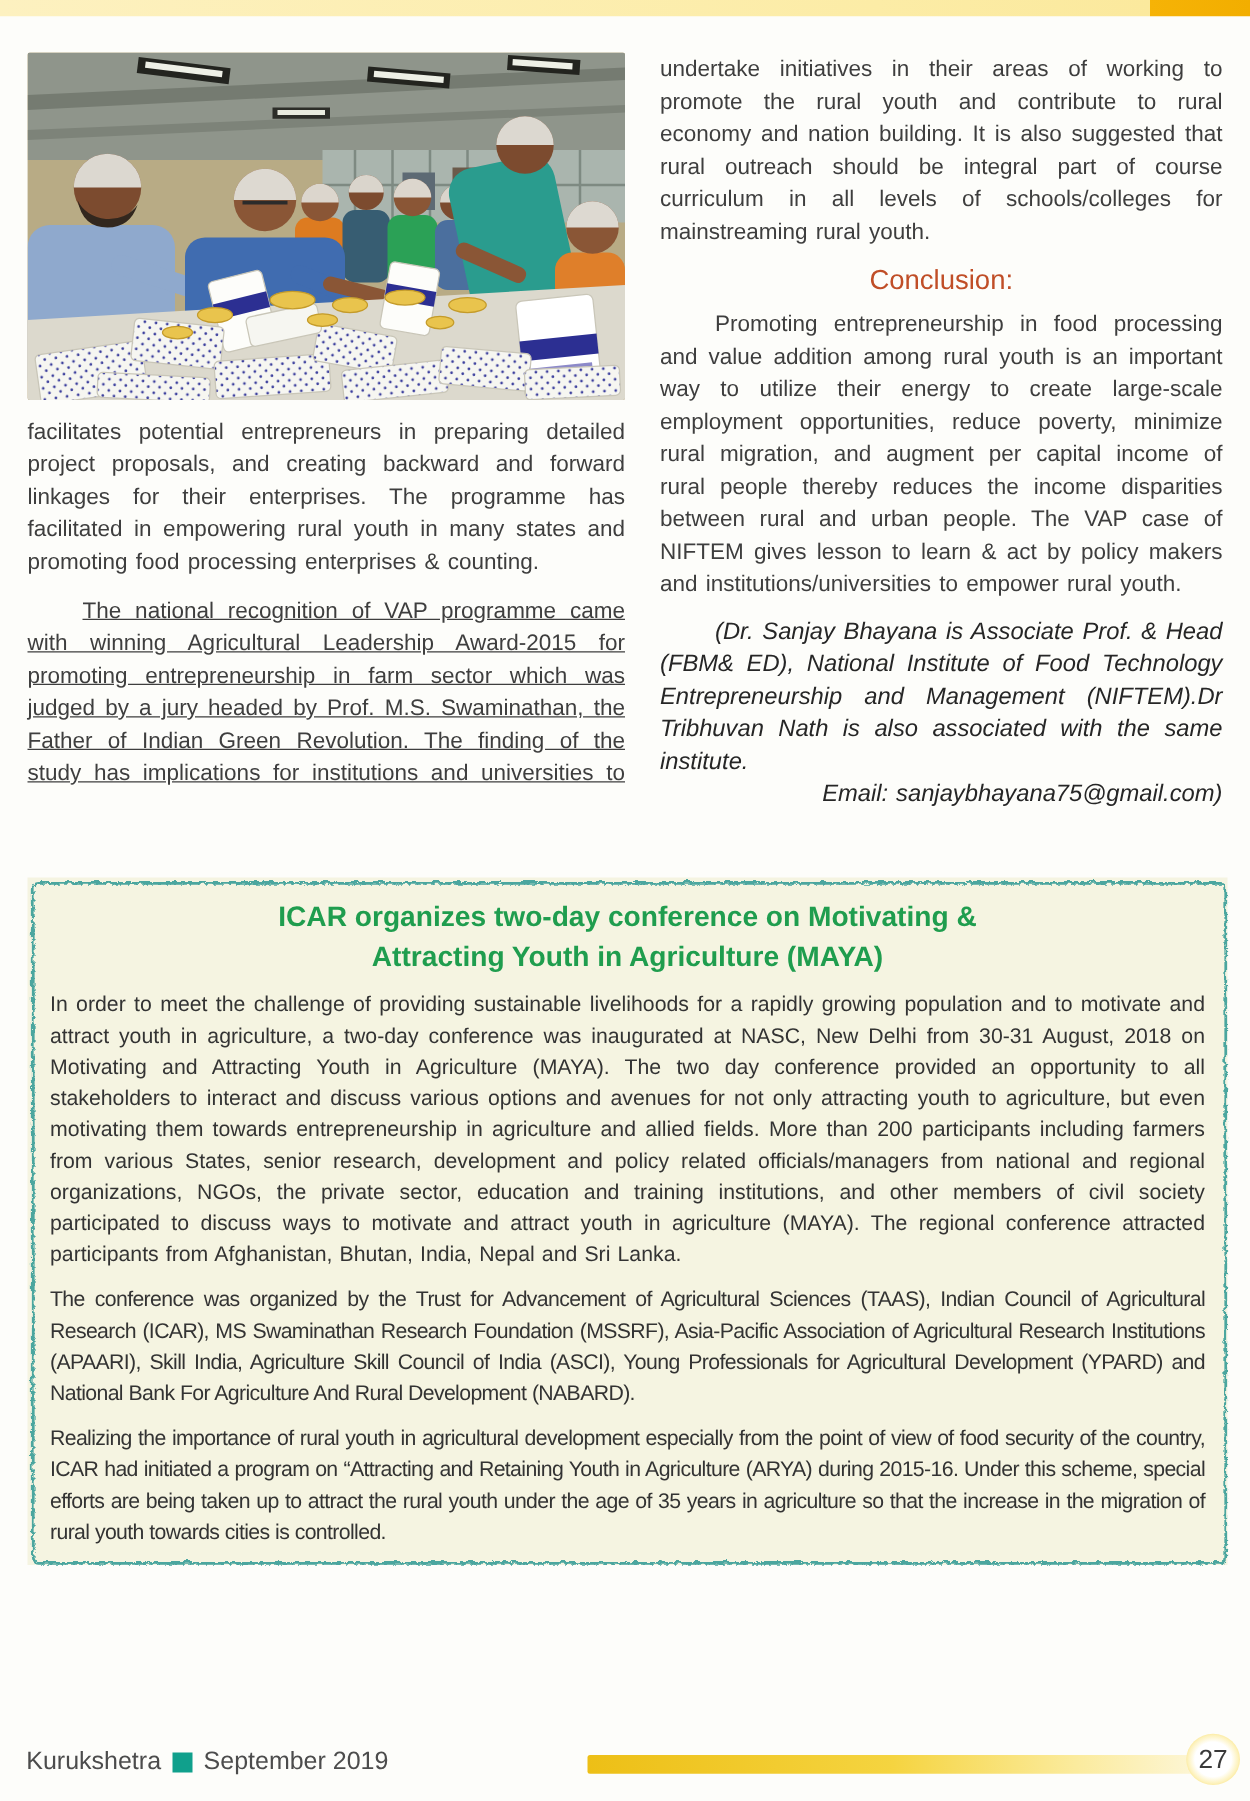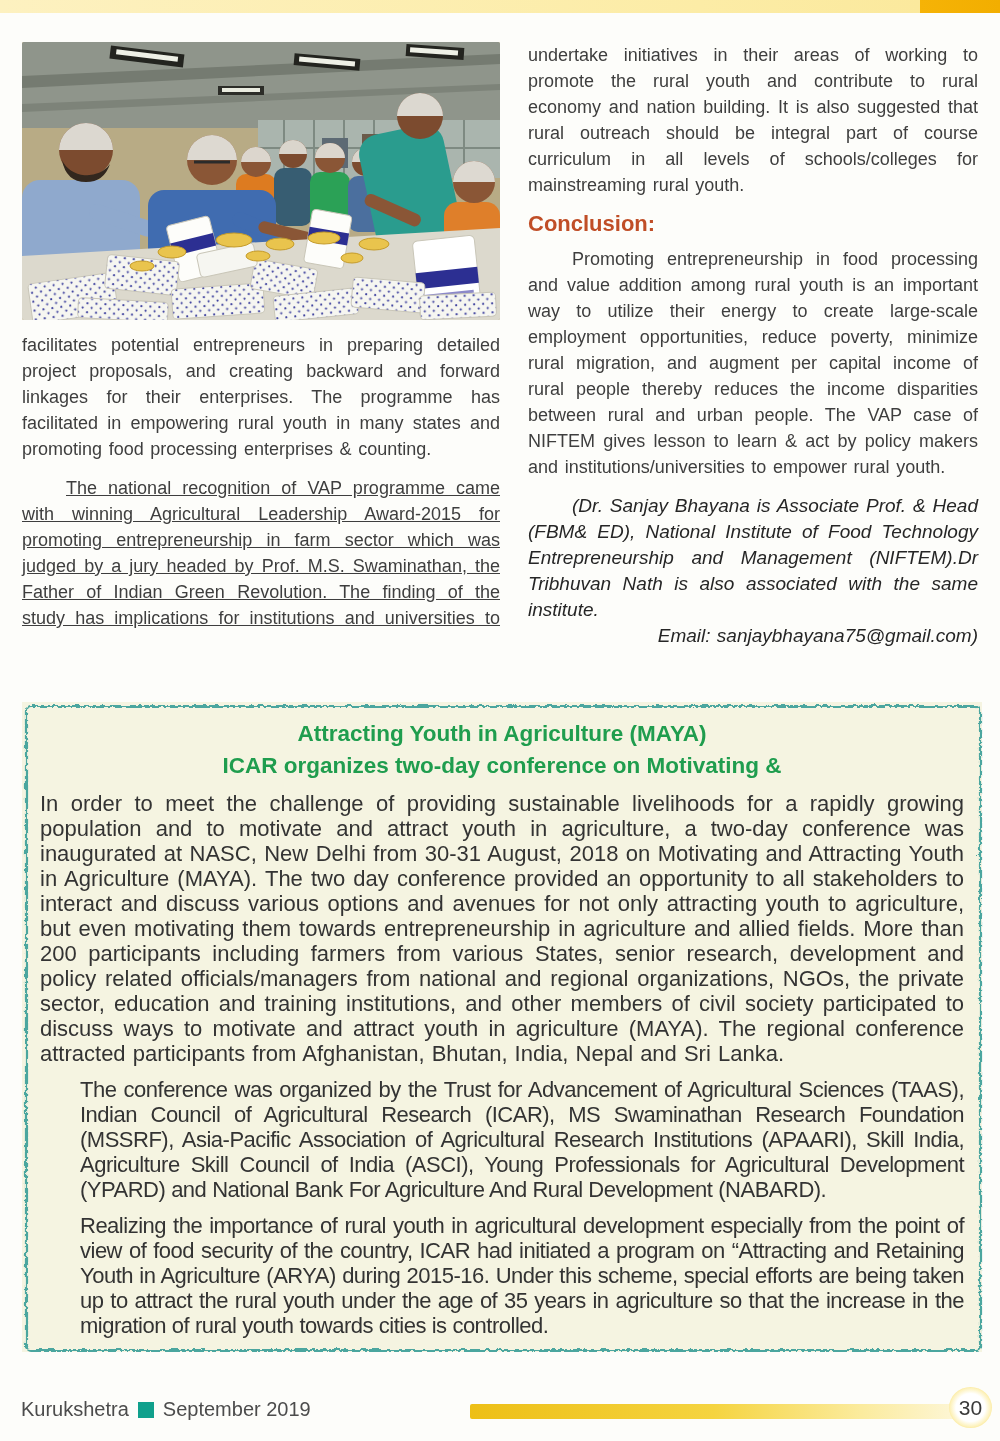--- a/index.html
+++ b/index.html
@@ -19,40 +19,40 @@
   .col-left { flex:0 0 478px; width:478px; }
   .col-right { flex:1; min-width:0; }
   .photo-wrap { width:478px; height:278px; margin-bottom:12px; background:#cfc7ae; border-radius:2px; overflow:hidden; }
   .photo-wrap svg { display:block; }
   p.body {
     font-size:18px; line-height:26px; text-align:justify; word-spacing:1.6px; color:#3e3e3e;
   }
   p.indent { text-indent:44px; }
   .gap { margin-top:13px; }
   .stretch-last { text-align-last:justify;text-decoration:underline; }
-  .conclusion-h { font-size:22px; font-weight:bold; color:#c04e27; margin:13px 0 9px; }
+  .conclusion-h { font-size:22px; font-weight:normal; color:#c04e27; margin:13px 0 9px;text-align:center; }
   .author {
     font-size:19px; line-height:26px; font-weight:normal; font-style:italic;
     color:#262626; text-align:justify; word-spacing:1px;
   }
   .author.email { text-align:right; }
   
   .conf-box {
     position:absolute; top:702px; left:22px; width:960px;
     background:#f5f4e1; padding:16px 18px 14px;
   }
   .box-border-svg { position:absolute; inset:0; width:100%; height:100%; pointer-events:none; overflow:visible; }
   .box-border-svg rect {
     x:3px; y:3px; width:calc(100% - 6px); height:calc(100% - 6px);
     fill:none; stroke:#4ba69f; stroke-width:2.2px; rx:4px;
   }
   .conf-title { text-align:center; color:#1f9d4e; font-weight:bold; font-size:22.5px; line-height:32px; margin-bottom:9px; }
   .conf-title span { display:block; }
-  .conf-p { font-size:22px; line-height:25px; text-align:justify; word-spacing:1px; color:#333; position:relative; }
-  .conf-p + .conf-p { margin-top:11px;margin-left:40px; }
+  .conf-p { font-size:17px; line-height:25px; text-align:justify; word-spacing:1px; color:#333; position:relative; }
+  .conf-p + .conf-p { margin-top:11px; }
   .conf-p.condensed { letter-spacing:-0.5px; word-spacing:0.2px; }
   
   .footer { position:absolute; left:0; right:0; bottom:12px; height:46px; }
   .footer-text { position:absolute; left:21px; bottom:8px; font-size:20px; color:#4c4c4c; display:flex; align-items:center; gap:9px; white-space:nowrap; }
   .sep-square { width:16px; height:16px; background:#10a08c; display:inline-block; }
   .footer-bar {
     position:absolute; left:470px; right:42px; bottom:10px; height:15px;
     background:linear-gradient(to right,#edbf16,#f5d440 50%,#fbeb9d 80%,#fdf6d6);
     border-radius:2px;
   }
@@ -204,33 +204,33 @@
     <svg class="box-border-svg" aria-hidden="true">
       <defs>
         <filter id="wavyEdge" x="-5%" y="-5%" width="110%" height="110%">
           <feTurbulence type="turbulence" baseFrequency="0.16" numOctaves="1" seed="7" result="t"></feTurbulence>
           <feDisplacementMap in="SourceGraphic" in2="t" scale="4" xChannelSelector="R" yChannelSelector="G"></feDisplacementMap>
         </filter>
       </defs>
       <rect filter="url(#wavyEdge)"></rect>
     </svg>
     <h2 class="conf-title">
+      <span>ICAR organizes two-day conference on Motivating &amp;</span>
       <span>Attracting Youth in Agriculture (MAYA)</span>
-      <span>ICAR organizes two-day conference on Motivating &amp;</span>
     </h2>
     <p class="conf-p">In order to meet the challenge of providing sustainable livelihoods for a rapidly growing population and to motivate and attract youth in agriculture, a two-day conference was inaugurated at NASC, New Delhi from 30-31 August, 2018 on Motivating and Attracting Youth in Agriculture (MAYA). The two day conference provided an opportunity to all stakeholders to interact and discuss various options and avenues for not only attracting youth to agriculture, but even motivating them towards entrepreneurship in agriculture and allied fields. More than 200 participants including farmers from various States, senior research, development and policy related officials/managers from national and regional organizations, NGOs, the private sector, education and training institutions, and other members of civil society participated to discuss ways to motivate and attract youth in agriculture (MAYA). The regional conference attracted participants from Afghanistan, Bhutan, India, Nepal and Sri Lanka.</p>
     <p class="conf-p condensed">The conference was organized by the Trust for Advancement of Agricultural Sciences (TAAS), Indian Council of Agricultural Research (ICAR), MS Swaminathan Research Foundation (MSSRF), Asia-Pacific Association of Agricultural Research Institutions (APAARI), Skill India, Agriculture Skill Council of India (ASCI), Young Professionals for Agricultural Development (YPARD) and National Bank For Agriculture And Rural Development (NABARD).</p>
     <p class="conf-p condensed">Realizing the importance of rural youth in agricultural development especially from the point of view of food security of the country, ICAR had initiated a program on “Attracting and Retaining Youth in Agriculture (ARYA) during 2015-16. Under this scheme, special efforts are being taken up to attract the rural youth under the age of 35 years in agriculture so that the increase in the migration of rural youth towards cities is controlled.</p>
   </div>
 
   <div class="footer">
     <div class="footer-text">
       <span>Kurukshetra</span>
       <span class="sep-square"></span>
       <span>September 2019</span>
     </div>
     <div class="footer-bar"></div>
     <div class="page-circle">
-      <span>30</span>
+      <span>27</span>
     </div>
   </div>
 
 </div>
 
 </body></html>

